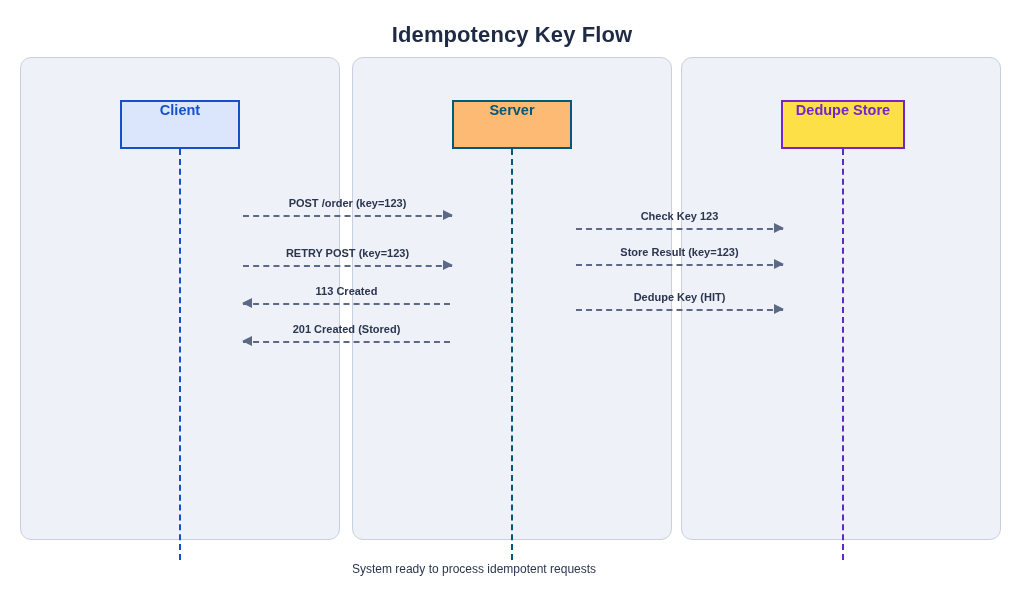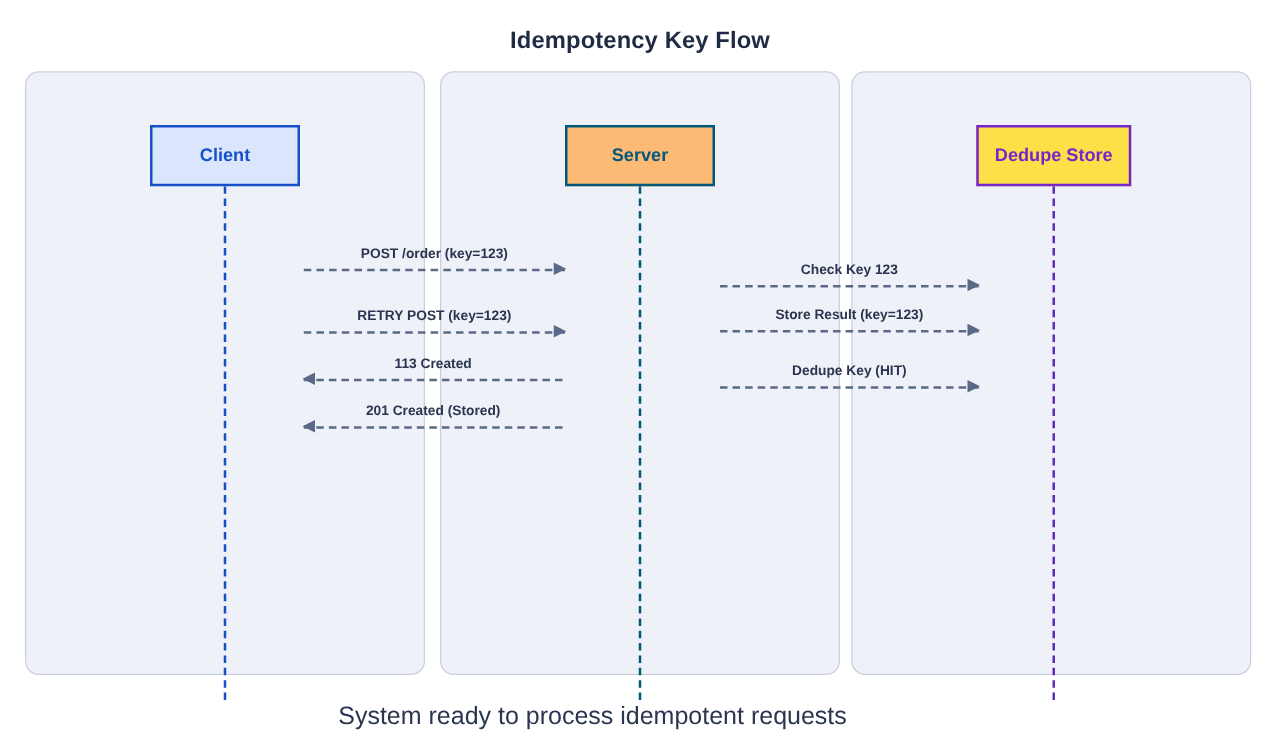--- a/index.html
+++ b/index.html
@@ -15,21 +15,21 @@
     font-family: "Liberation Sans", sans-serif;
     -webkit-font-smoothing: antialiased;
   }
 
   #diagram-title {
     position: absolute;
     left: 0;
     top: 22px;
     width: 1024px;
     text-align: center;
-    font-size: 19px;
+    font-size: 22px;
     font-weight: bold;
     color: #1f2a44;
     letter-spacing: 0.1px;
   }
 
   
   .panel {
     position: absolute;
     top: 57px;
     height: 483px;
@@ -58,21 +58,21 @@
 
   
   .participant {
     position: absolute;
     top: 100px;
     height: 49px;
     box-sizing: border-box;
     border-width: 2px;
     border-style: solid;
     display: flex;
-    align-items: center;
+    align-items: flex-start;
     justify-content: center;
     font-size: 14.5px;
     font-weight: bold;
     z-index: 4;
   }
   #participant-client {
     left: 120px; width: 120px;
     background: #dbe6fd;
     border-color: #1550c8;
     color: #1550c8;
@@ -143,21 +143,21 @@
   #msg-store-result   { left: 576px; width: 207px; top: 264px; }
   #msg-check-key-hit  { left: 576px; width: 207px; top: 309px; }
 
   
   #diagram-caption {
     position: absolute;
     left: 0;
     top: 562px;
     width: 948px;
     text-align: center;
-    font-size: 20px;
+    font-size: 12px;
     color: #2b3550;
   }
 </style>
 </head>
 <body>
 
 <div id="diagram-title">Idempotency Key Flow</div>
 
 <div class="panel" id="panel-client"></div>
 <div class="panel" id="panel-server"></div>

